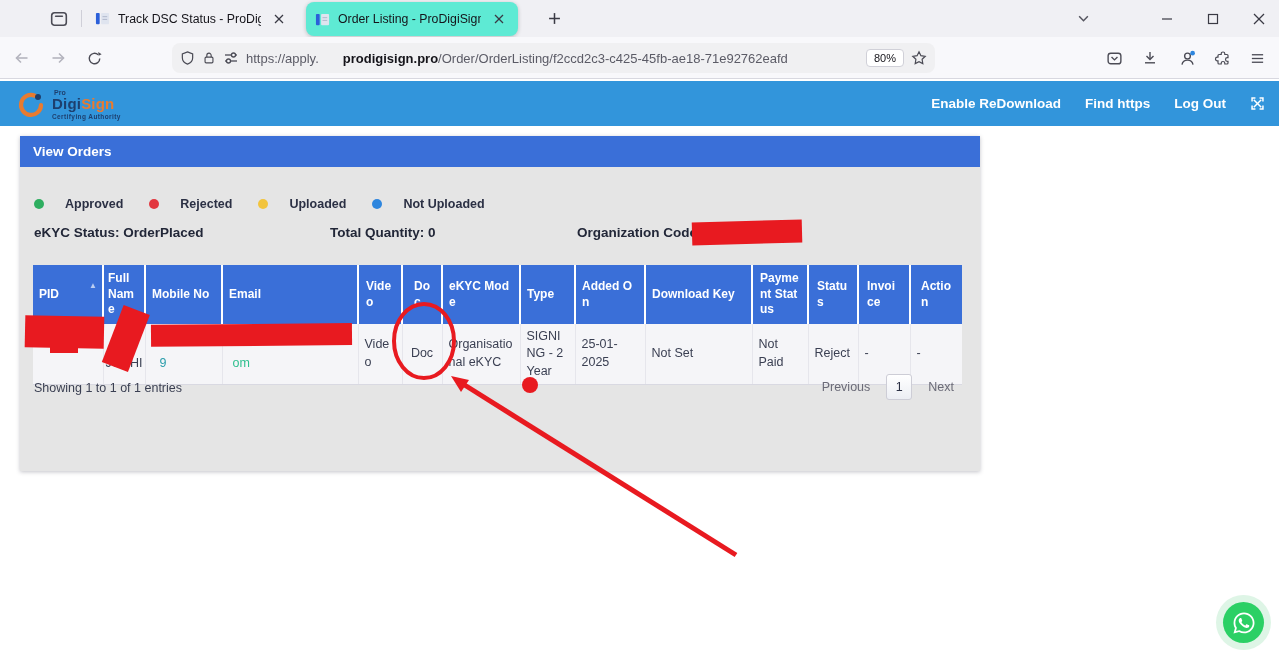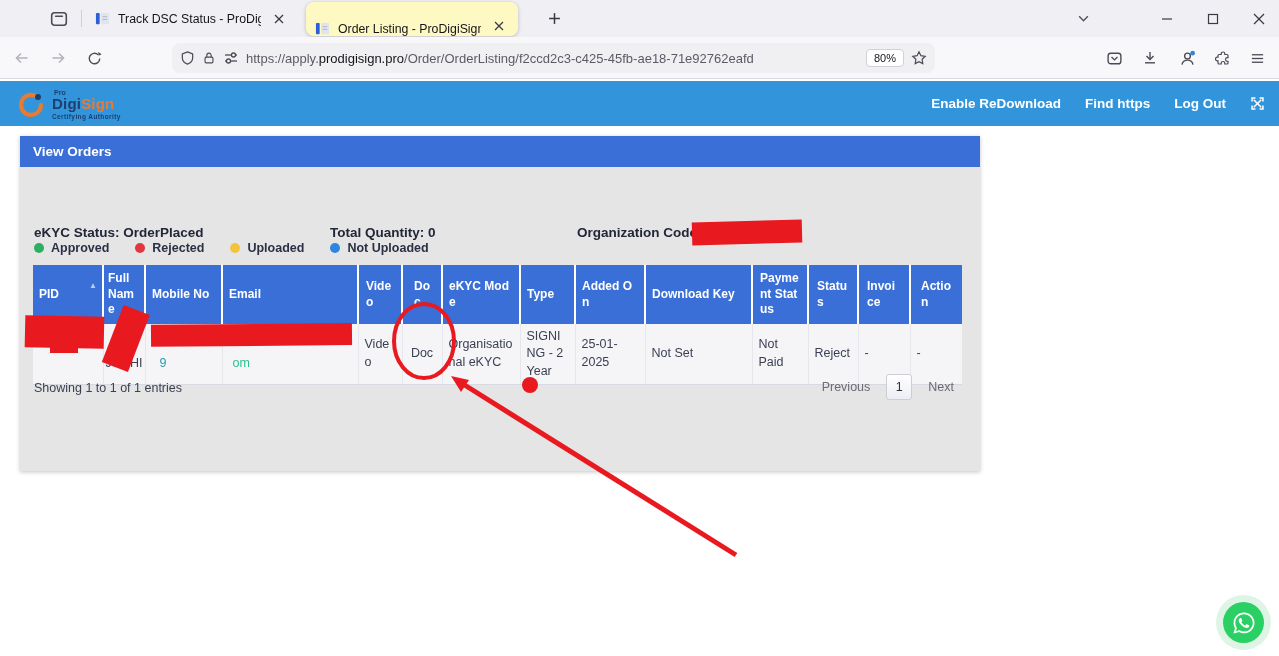--- a/index.html
+++ b/index.html
@@ -6,51 +6,51 @@
   body { font-family:"Liberation Sans", sans-serif; background:#fff; }
   #page { position:relative; width:1279px; height:656px; overflow:hidden; background:#fff; }
 
   
   .titlebar { position:absolute; top:0; left:0; right:0; height:37px; background:var(--chrome-bg,#f0f0f4); }
   .fxview { position:absolute; left:44px; top:4px; width:29px; height:29px; border-radius:4px; display:flex; align-items:center; justify-content:center; }
   .tabbar-sep { position:absolute; left:81px; top:10px; width:1px; height:17px; background:#cfcfd8; }
   .tab { position:absolute; top:0; height:37px; width:212px; display:flex; align-items:center; padding:0 9px; gap:8px; cursor:default; }
   .tab.t1 { left:86px; }
   .tab.t2 { left:306px; }
-  .tab.active { top:2px; height:34px; background:#fef9c3; border-radius:8px; box-shadow:0 1px 4px rgba(0,0,0,.22);align-items:flex-end; }
+  .tab.active { top:2px; height:34px; background:#5eead4; border-radius:8px; box-shadow:0 1px 4px rgba(0,0,0,.22); }
   .tabtitle { flex:1; font-size:12.3px; color:#15141a; white-space:nowrap; overflow:hidden; }
   .tabclose { width:20px; height:20px; border-radius:4px; display:flex; align-items:center; justify-content:center; }
   .newtab { position:absolute; left:541px; top:5px; width:27px; height:27px; border-radius:4px; display:flex; align-items:center; justify-content:center; }
   .winbtn { position:absolute; top:0; width:34px; height:37px; display:flex; align-items:center; justify-content:center; }
 
   
   .toolbar { position:absolute; top:37px; left:0; right:0; height:42px; background:var(--toolbar-bg,#f8f8fb); border-bottom:1px solid #d8d8e0; }
   .navbtn { position:absolute; top:6px; width:30px; height:30px; border-radius:4px; display:flex; align-items:center; justify-content:center; }
   .urlbar { position:absolute; left:172px; top:6px; width:763px; height:30px; background:#f0f0f2; border-radius:8px; display:flex; align-items:center; padding:0 8px; gap:7px; }
   .urltext { flex:1; font-size:13px; color:#5b5b66; white-space:nowrap; overflow:hidden; }
-  .urltext .dom { color:#15141a; font-weight:400; }
+  .urltext .dom { color:#15141a; font-weight:700;margin-left:24px; }
   .zoombadge { background:#fff; border:1px solid #d0d0d8; border-radius:4px; font-size:11px; color:#15141a; padding:2px 7px; }
   .tbicon { position:absolute; top:6px; width:30px; height:30px; border-radius:4px; display:flex; align-items:center; justify-content:center; }
 
   
   .appheader { position:absolute; top:81px; left:0; right:0; height:45px; background:var(--header-blue,#3295db); }
   .logo { position:absolute; left:16px; top:8px; display:flex; gap:6px; align-items:center; }
   .logo-text { line-height:1; }
   .logo-pre { display:block; font-size:7px; font-weight:700; color:#1d3f6e; margin-left:2px; }
   .logo-name { font-size:15px; font-weight:800; color:#1d3f6e; letter-spacing:.2px; }
   .logo-name .b { color:#e87b30; }
   .logo-tag { display:block; font-size:6.5px; font-weight:700; color:#1d3f6e; letter-spacing:.4px; margin-top:2px; }
   .appnav { position:absolute; right:14px; top:0; height:100%; display:flex; align-items:center; gap:24px; }
   .appnav .navlink { color:#fff; font-weight:700; font-size:13.5px; cursor:pointer; }
 
   
   .panel { position:absolute; left:20px; top:136px; width:960px; height:335px; background:#e5e5e5; box-shadow:0 1px 4px rgba(40,40,60,.28); }
   .panel-titlebar { height:31px; background:var(--panel-blue,#3a6fd8); color:#fff; font-weight:700; font-size:13.5px; display:flex; align-items:center; padding-left:13px; }
   .legend { position:absolute; left:14px; top:61px; display:flex; gap:26px; align-items:center; }
-  .legend-item { display:flex; gap:7px; align-items:center; font-size:12.5px; font-weight:700; color:#2b3044;margin-top:44px; }
+  .legend-item { display:flex; gap:21px; align-items:center; font-size:12.5px; font-weight:700; color:#2b3044; }
   .legend-dot { width:10px; height:10px; border-radius:50%; }
   .ld-0 { background:var(--legend-green,#2eae60); }
   .ld-1 { background:var(--legend-red,#e2373f); }
   .ld-2 { background:var(--legend-yellow,#f2c43d); }
   .ld-3 { background:var(--legend-blue,#2e86de); }
   .inforow { position:absolute; top:89px; font-size:13.5px; font-weight:700; color:#222738; white-space:nowrap; }
   .i-ekyc { left:14px; } .i-qty { left:310px; } .i-org { left:557px; }
 
   .tablewrap { position:absolute; left:13px; top:129px; width:929px; }
   table.orders { border-collapse:collapse; table-layout:fixed; width:929px; }

